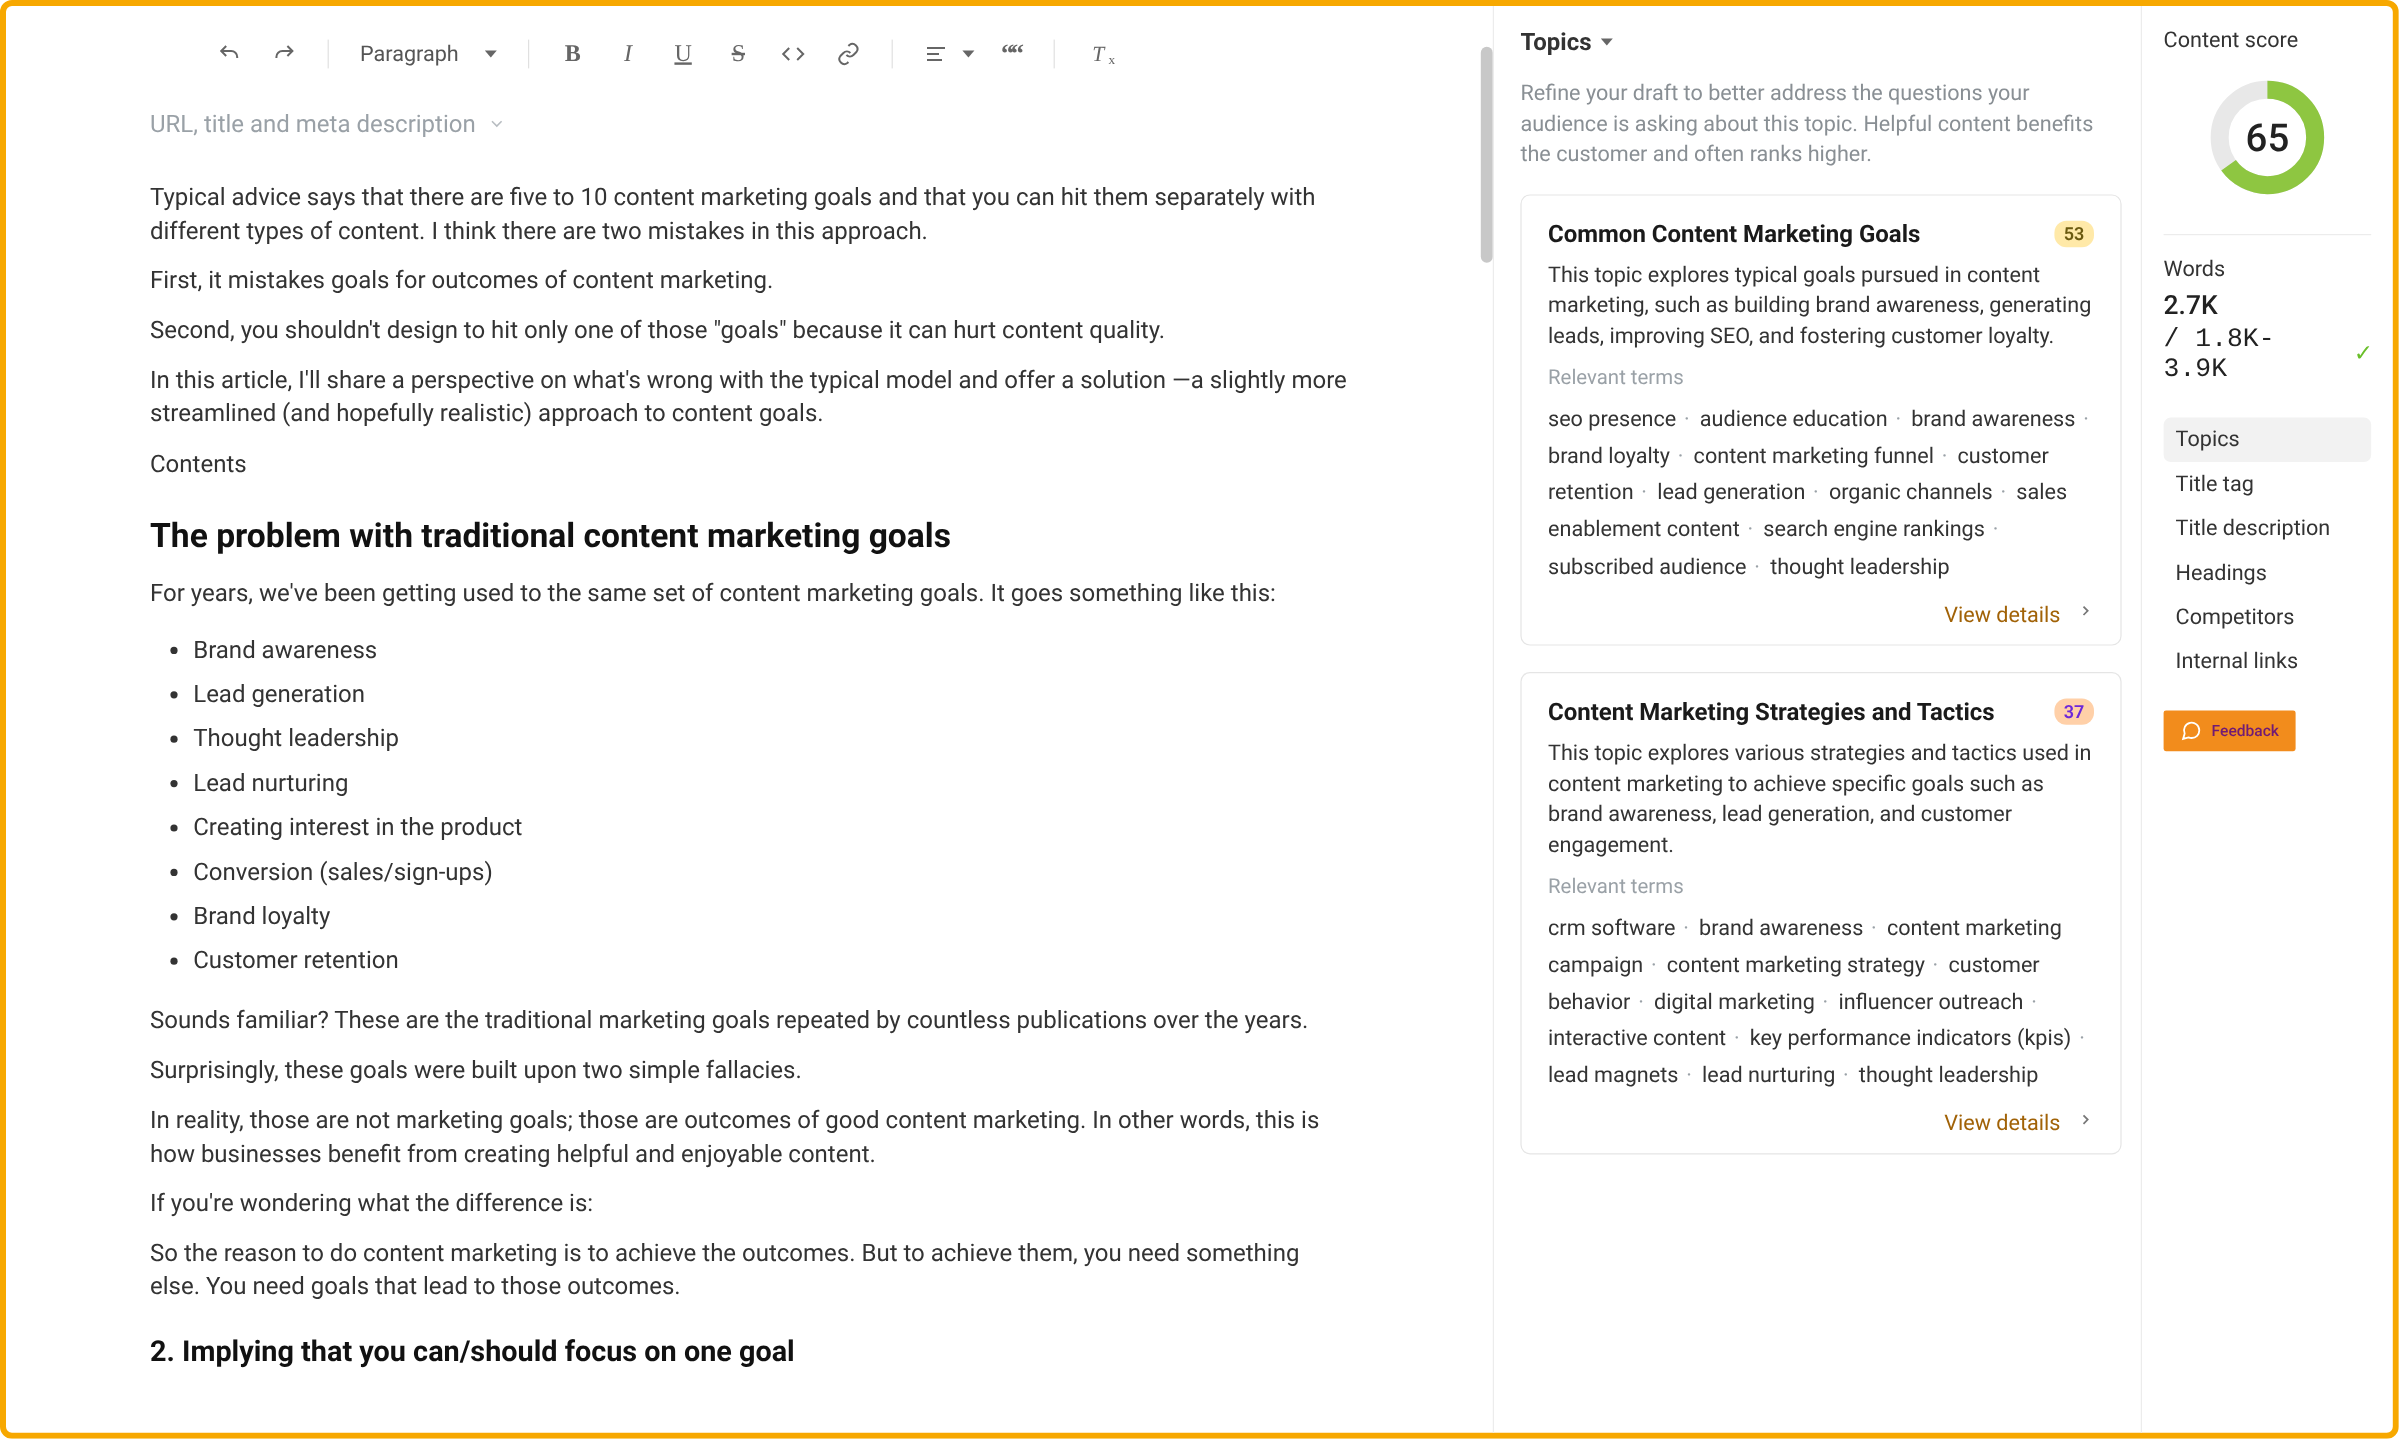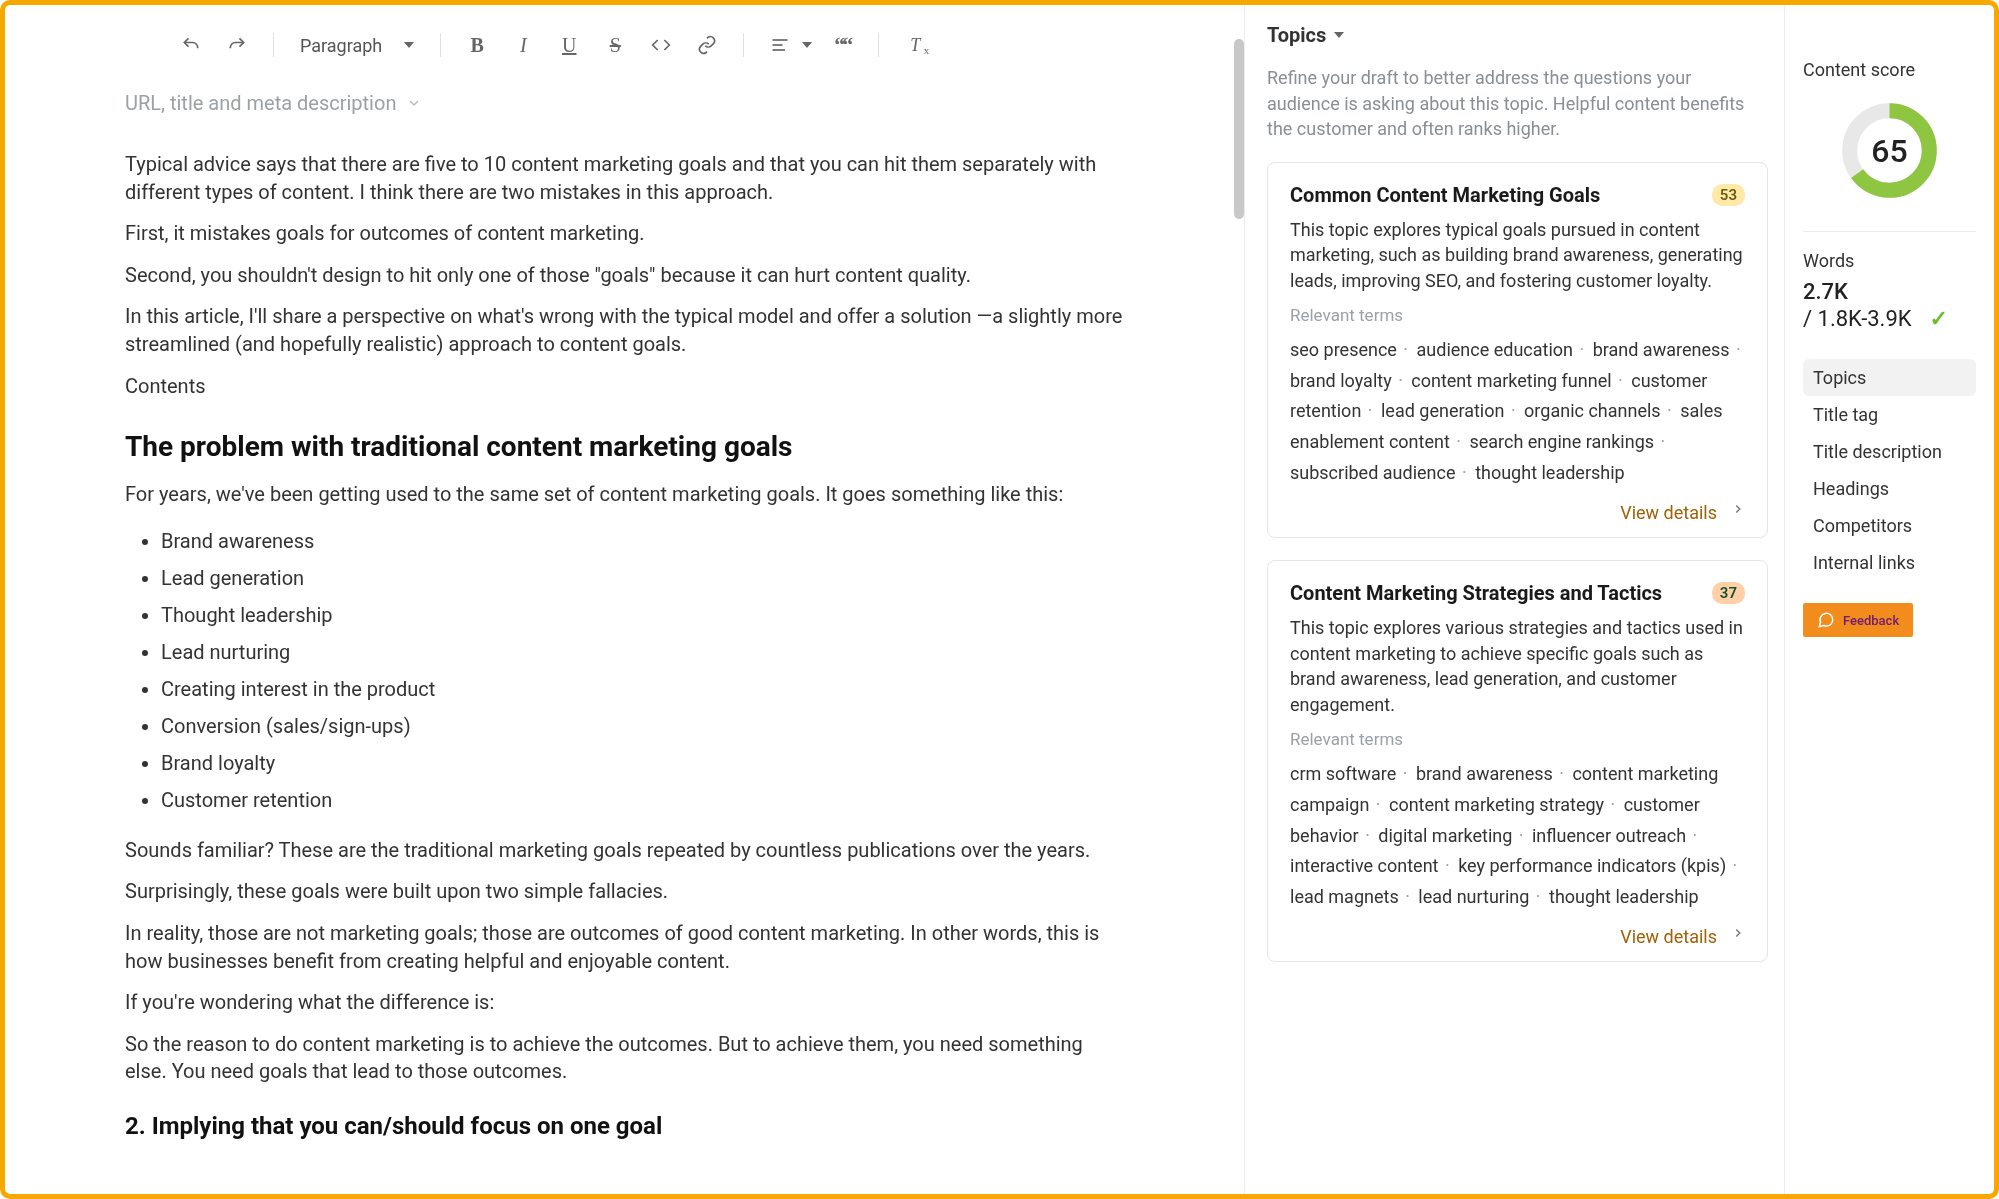--- a/index.html
+++ b/index.html
@@ -125,21 +125,21 @@
     margin-bottom: 10px;
   }
   .tc-title { font-weight: 700; font-size: 20px; color: #1a1a1a; }
   .tc-badge {
     font-size: 15px;
     font-weight: 600;
     padding: 2px 8px;
     border-radius: 10px;
   }
   .tc-badge.y { background: #ffe9a8; color: #6b5a10; }
-  .tc-badge.o { background: #ffd0a8; color: #14532d; }
+  .tc-badge.o { background: #ffd0a8; color: #6d28d9; }
   .tc-desc { font-size: 18px; color: #333; line-height: 1.42; margin-bottom: 12px; }
   .tc-relevant-label { color: #9aa1a7; font-size: 17px; margin: 10px 0 10px 0; }
   .tc-terms {
     font-size: 18px;
     line-height: 1.7;
     color: #333;
   }
   .tc-terms .t::after {
     content: " ·";
     color: #9aa1a7;
@@ -157,31 +157,31 @@
   }
   
   .score-col {
     width: 210px;
     min-width: 210px;
     border-left: 1px solid #ececec;
     padding: 18px 18px 18px 18px;
     display: flex;
     flex-direction: column;
   }
-  .sc-label { color: #333; font-size: 18px; margin-bottom: 18px; margin-top: 36px; }
+  .sc-label { color: #333; font-size: 18px; margin-bottom: 18px; }
   .donut-wrap { display:flex; justify-content:center; position: relative; margin-bottom: 24px; }
   .donut { transform: rotate(-90deg); }
   .donut-text {
     position: absolute; top: 50%; left: 50%; transform: translate(-50%,-50%);
     font-size: 32px; font-weight: 500; color: #222;
   }
   .sep { height: 1px; background: #ececec; margin: 4px 0 18px 0; }
   .words-label { font-size: 18px; color: #333; margin-bottom: 8px; }
   .words-value { font-size: 22px; font-weight: 500; color: #222; }
-  .words-range { display:flex; align-items:center; gap:18px; font-size: 22px; color: #222; margin-top: 2px; }
+  .words-range { display:flex; align-items:center; gap:18px; font-size: 22px; color: #222; margin-top: 2px; font-family: Liberation Mono, monospace; }
   .check { color: #6abf2a; font-weight: 700; }
   .nav {
     display: flex;
     flex-direction: column;
     margin-top: 28px;
   }
   .nav-item {
     font-size: 18px;
     color: #333;
     padding: 8px 10px;

